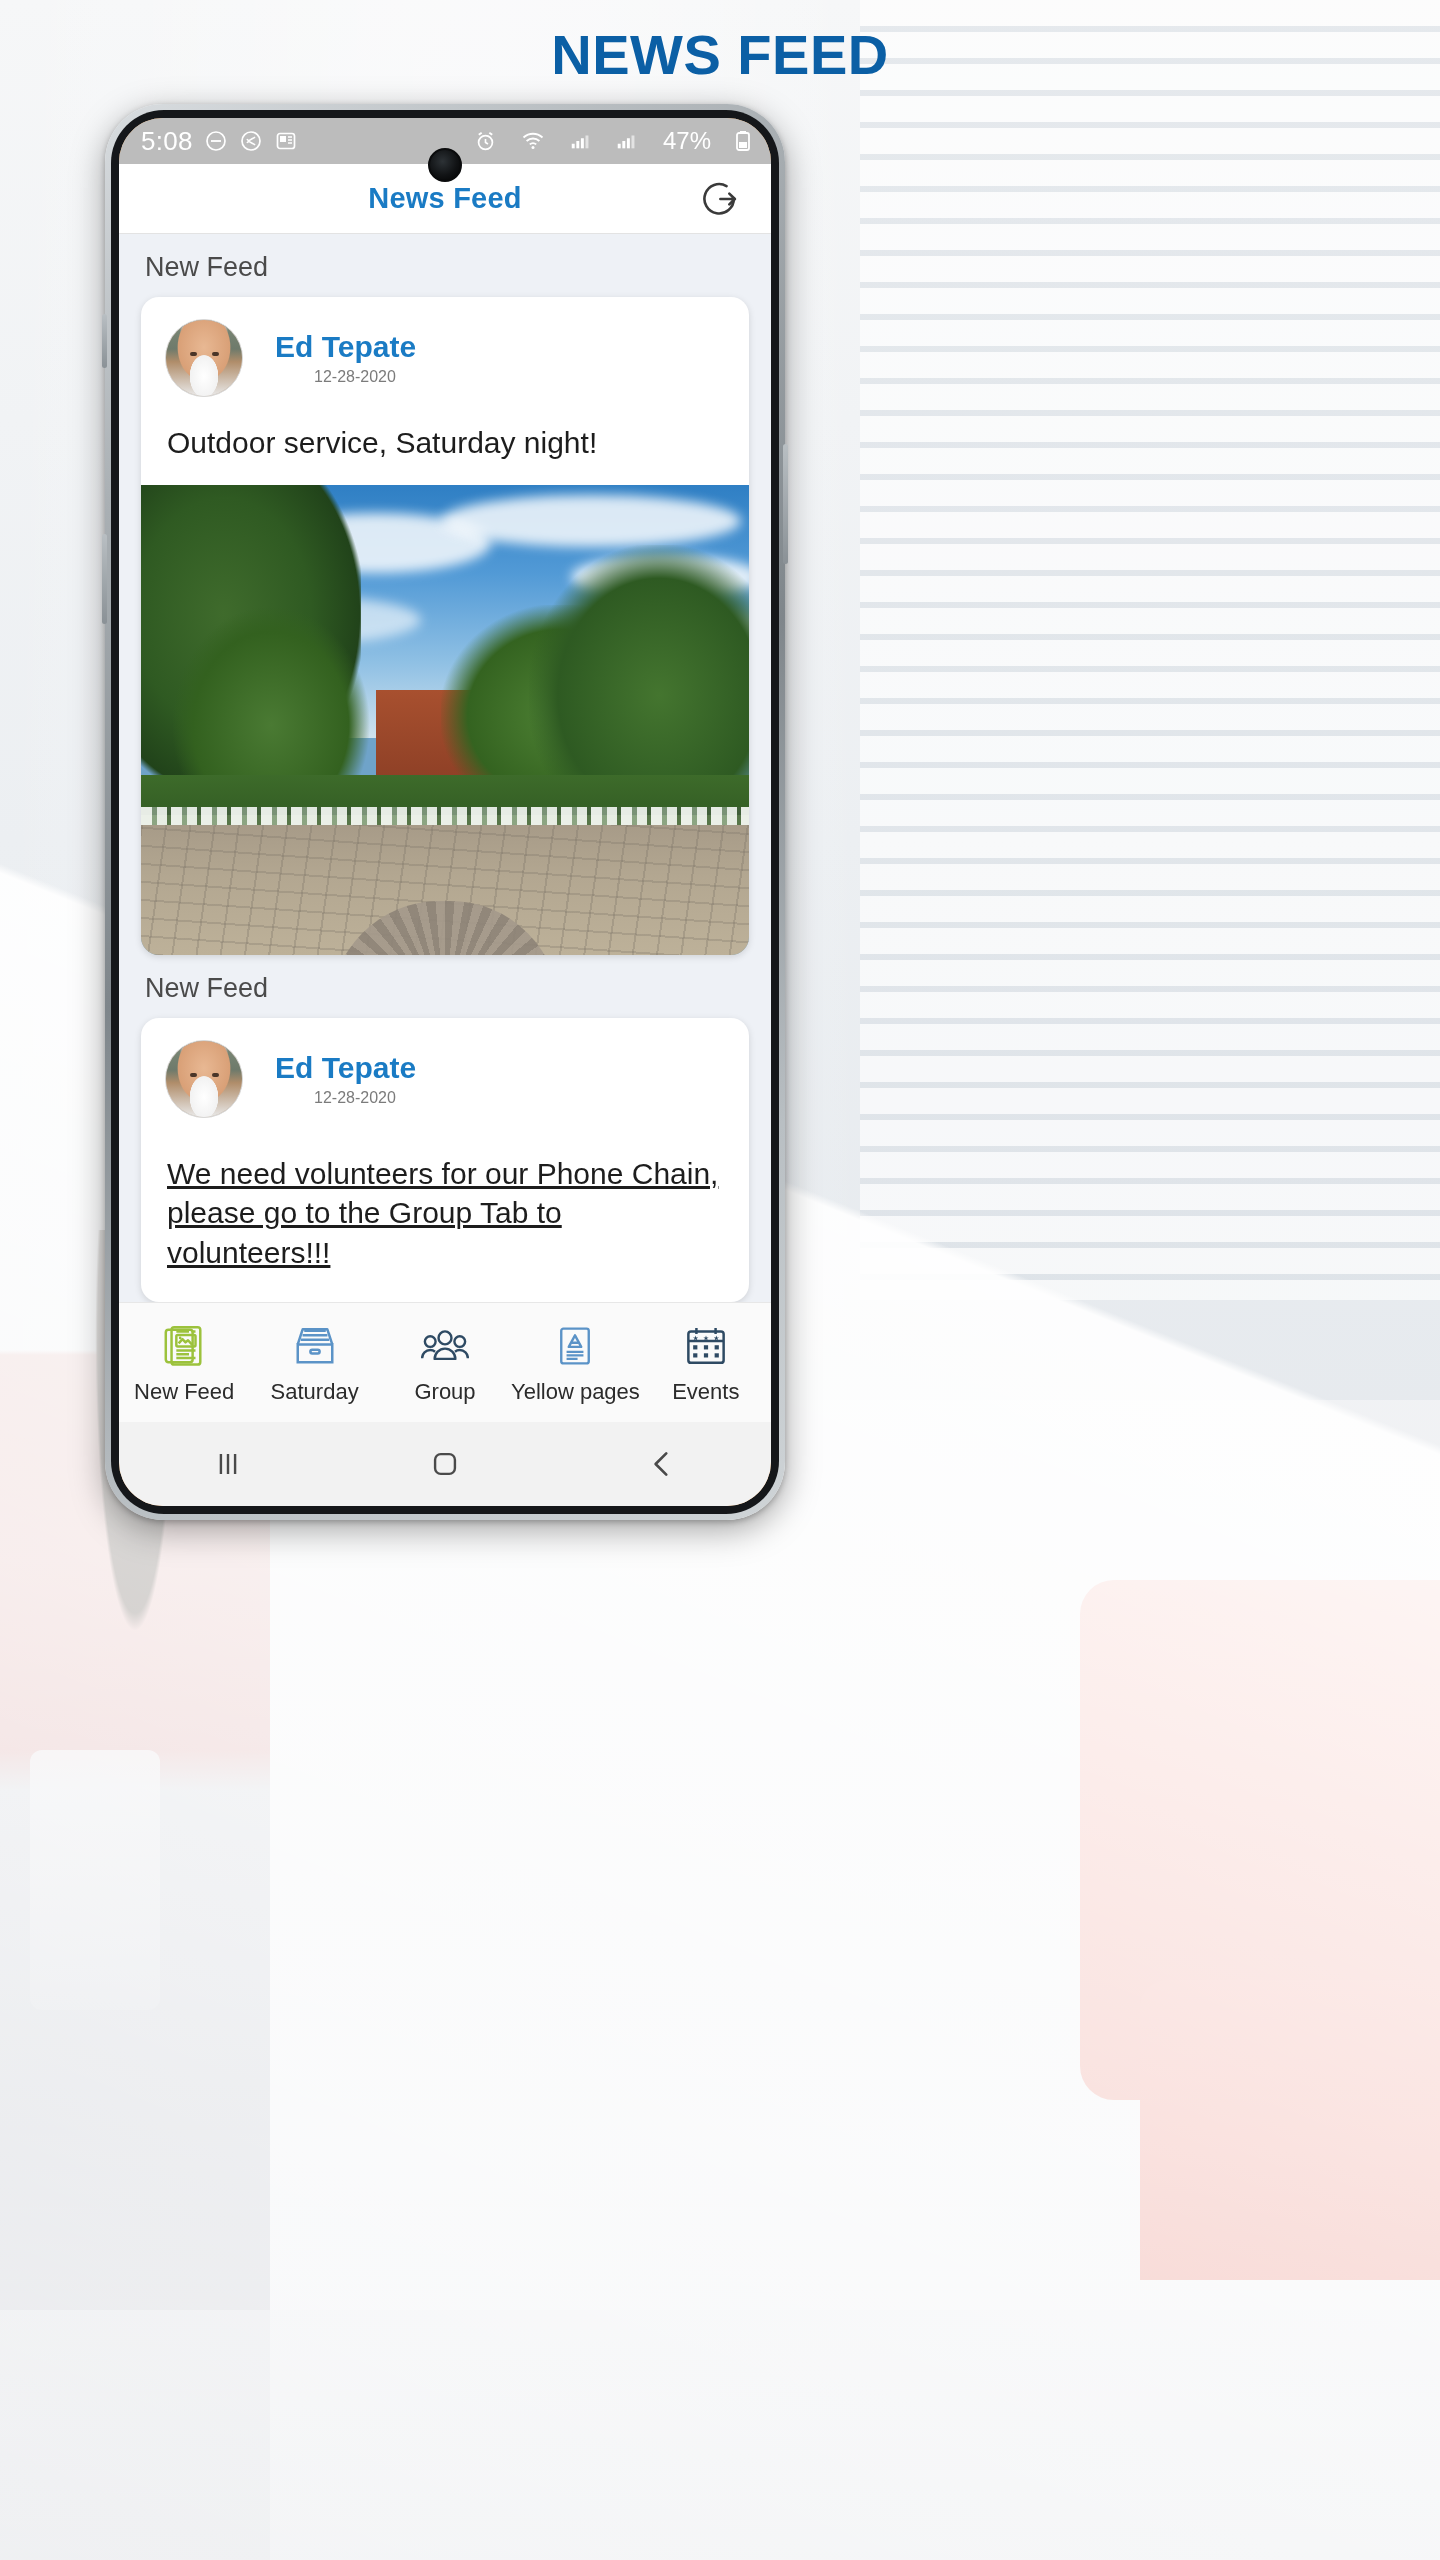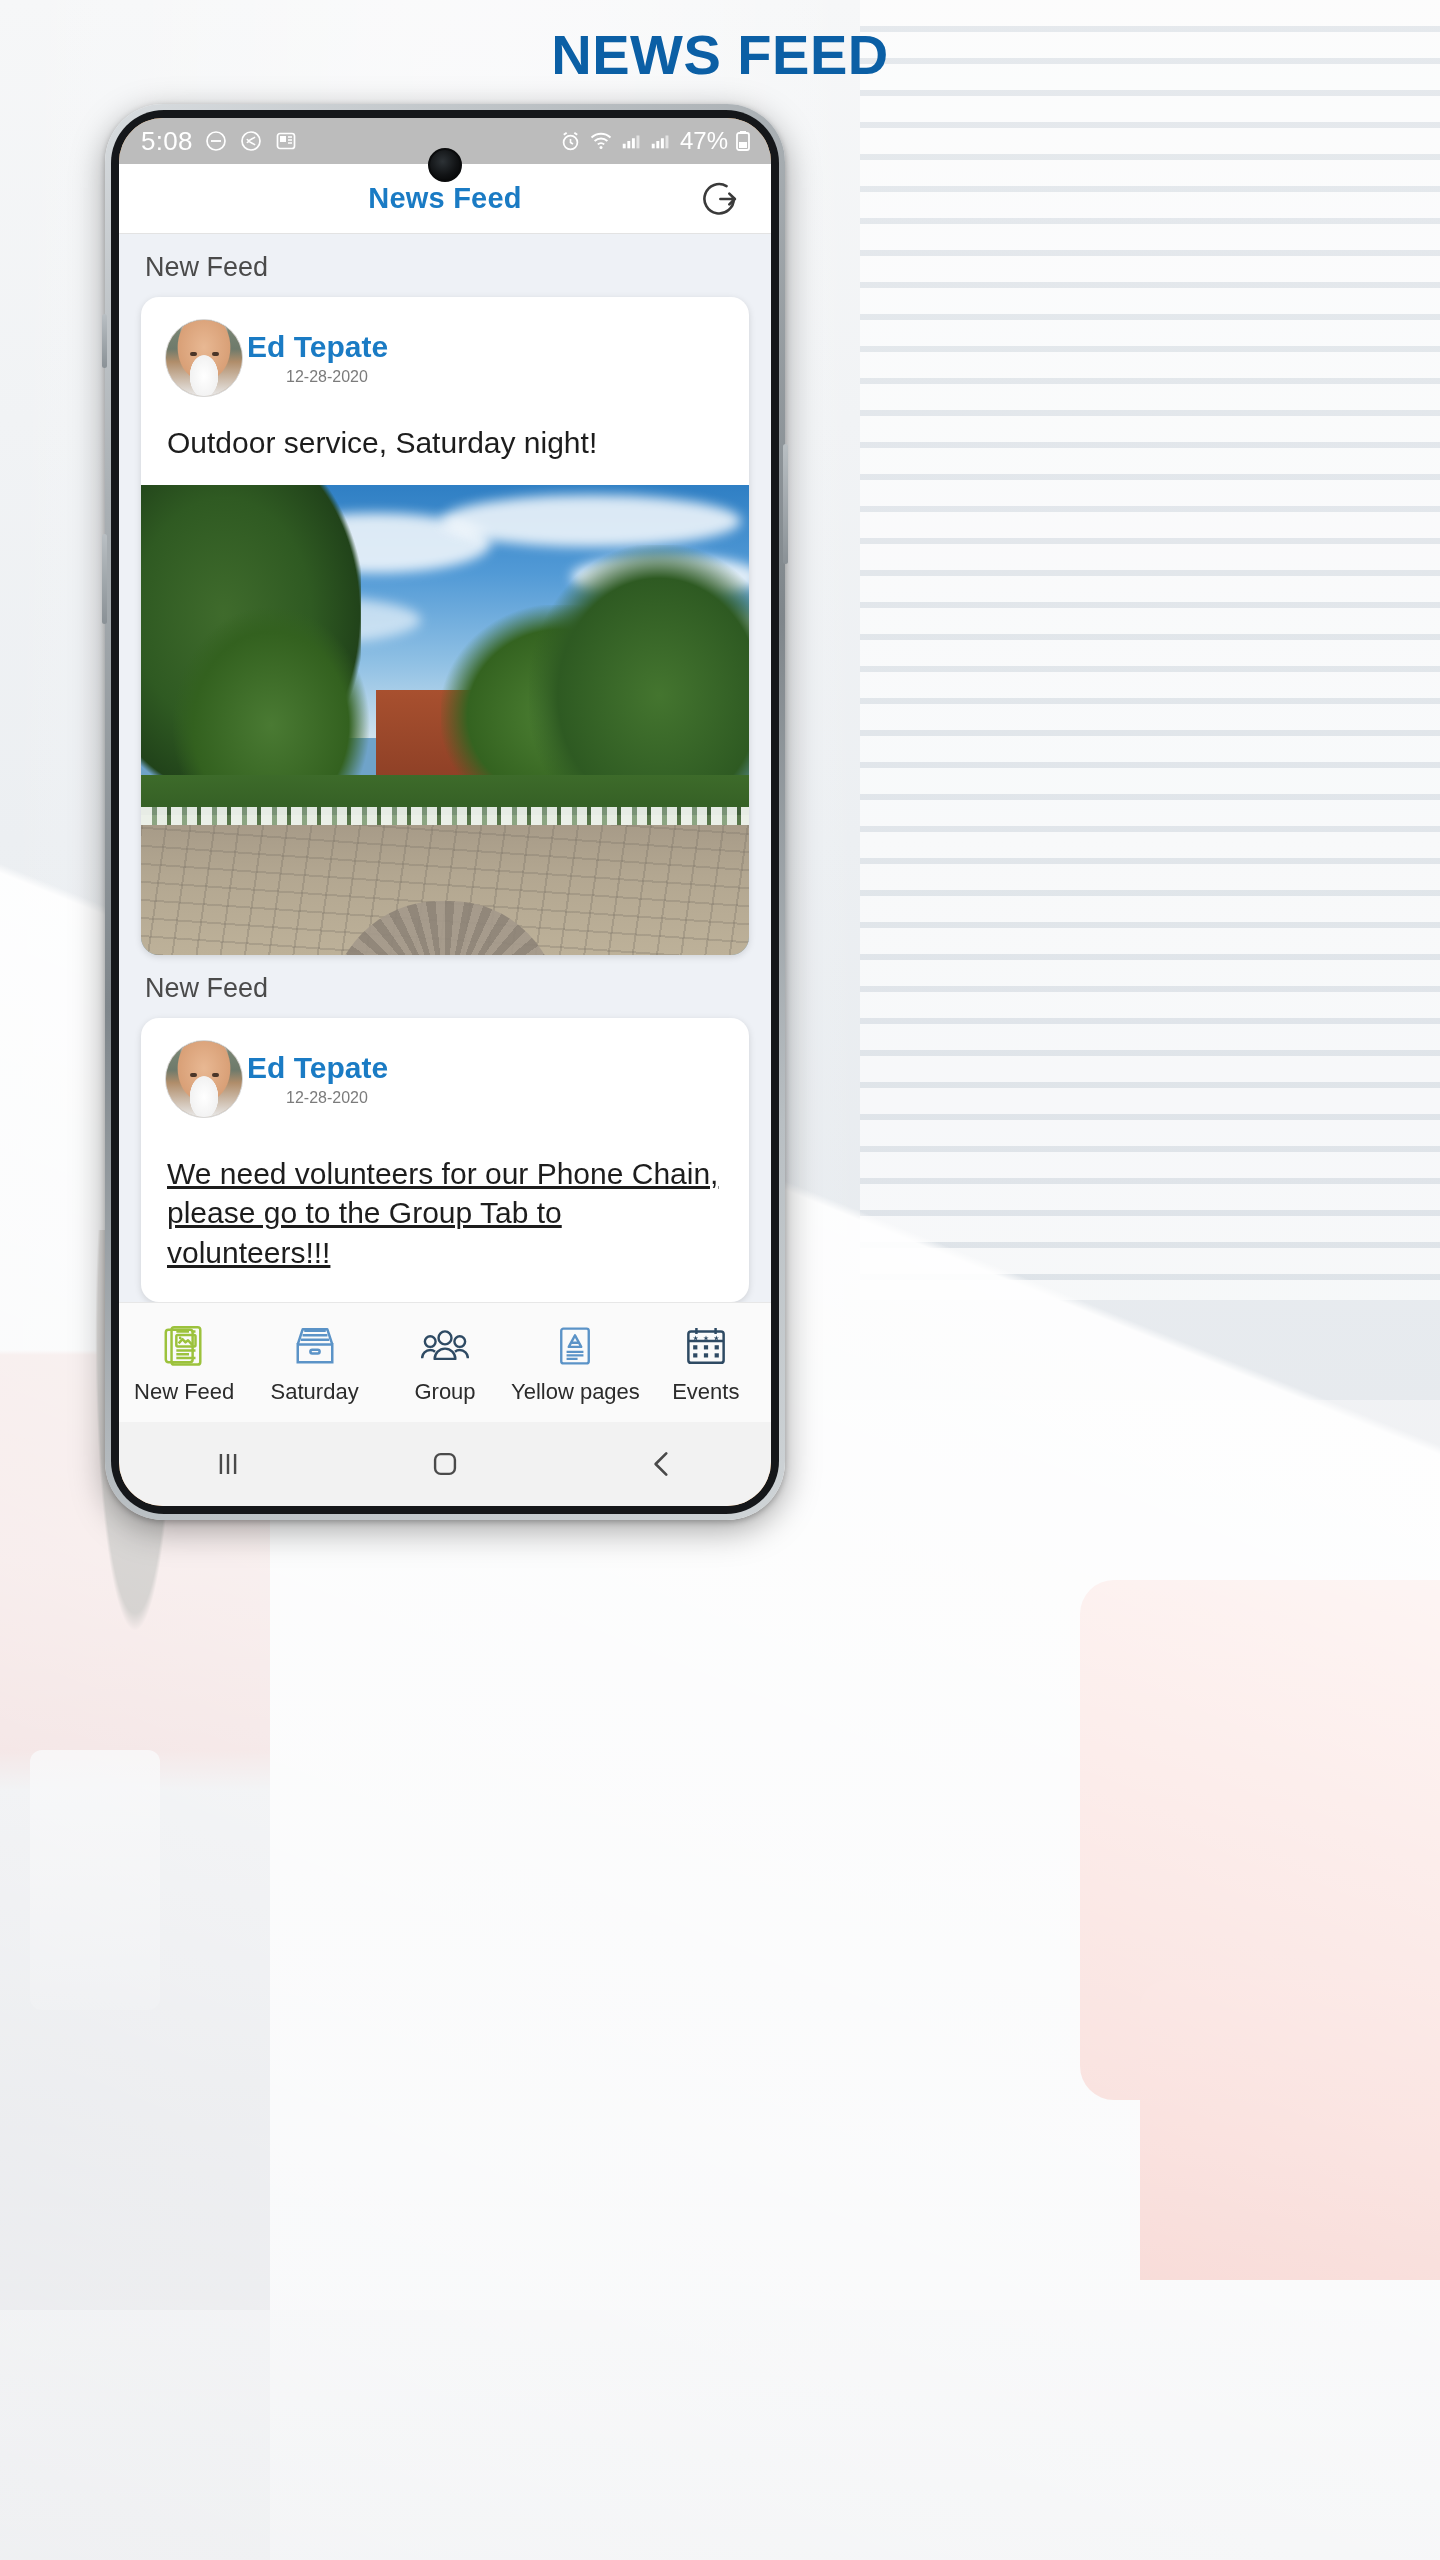--- a/index.html
+++ b/index.html
@@ -122,21 +122,21 @@
   .statusbar {
     height:46px; flex:0 0 46px;
     background:#bcbcbc;
     display:flex; align-items:center; justify-content:space-between;
     padding:0 20px 0 22px;
     color:#ffffff;
     font-size:25px;
     position:relative; z-index:20;
   }
   .sb-left { display:flex; align-items:center; gap:11px; }
-  .sb-right { display:flex; align-items:center; gap:7px; font-size:24px; }
+  .sb-right { display:flex; align-items:center; gap:24px; font-size:24px; }
   .sb-clock { font-size:26px; letter-spacing:.3px; }
   .sb-ico { display:inline-flex; align-items:center; justify-content:center; }
   .sb-pct { margin-left:2px; font-size:24px; }
 
   
   .app-header {
     flex:0 0 70px; height:70px;
     background:#ffffff;
     display:flex; align-items:center; justify-content:center;
     position:relative;
@@ -163,21 +163,21 @@
     font-size:27px; color:#4a4a4a; padding:18px 0 14px 26px;
     font-family:"Liberation Sans", sans-serif;
   }
   .card {
     margin:0 22px;
     background:#ffffff;
     border-radius:18px;
     box-shadow: 0 2px 7px rgba(0,0,0,.13);
     overflow:hidden;
   }
-  .card-head { display:flex; align-items:center; padding:22px 24px 10px 24px; gap:4px; }
+  .card-head { display:flex; align-items:center; padding:22px 24px 10px 24px; gap:32px; }
   .avatar {
     width:78px; height:78px; border-radius:50%;
     flex:0 0 78px;
     overflow:hidden; position:relative;
     background:#c9b9a8;
     border:1px solid #d8d8d8;
   }
   .avatar .face {
     position:absolute; inset:0;
     background:

